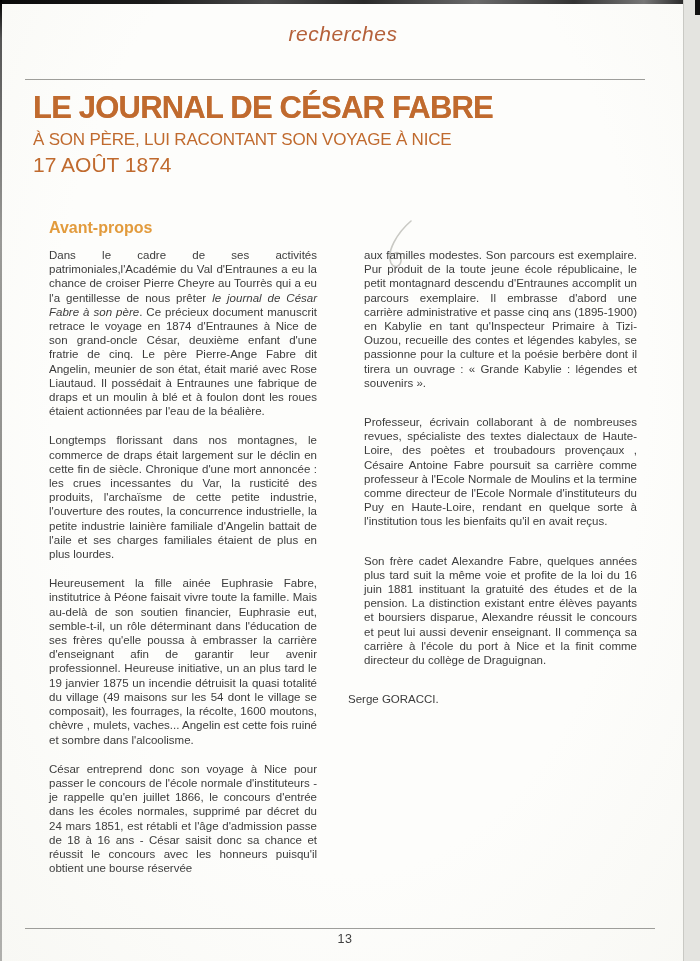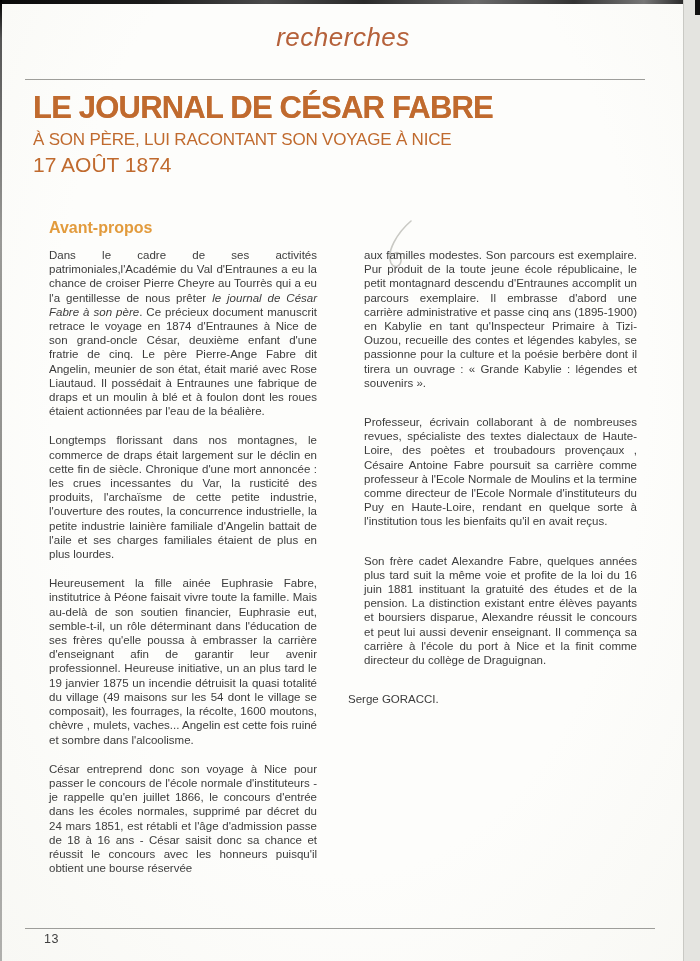--- a/index.html
+++ b/index.html
@@ -32,21 +32,21 @@
     position:absolute;top:0;right:0;width:17px;height:100%;
     background:#e4e4e0;border-left:1px solid #c9c9c4;
   }
   .scan-right-top-mark{
     position:absolute;top:0;right:0;width:5px;height:15px;background:#101010;
   }
   .pen-mark{position:absolute;left:381px;top:218px;width:42px;height:56px;}
   
   .masthead{
     position:absolute;top:22px;left:0;width:686px;text-align:center;
-    font-size:26px;font-style:italic;color:var(--header-accent);
+    font-size:21px;font-style:italic;color:var(--header-accent);
     letter-spacing:0.5px;
   }
   .rule{position:absolute;height:0;border-top:1.5px solid #8d8d8a;opacity:.85;}
   .rule-top{top:79px;left:25px;width:620px;}
   .rule-bottom{top:928px;left:25px;width:630px;border-top-width:1px;}
   
   .article-title{
     position:absolute;left:33px;top:90px;width:640px;
     font-size:31px;font-weight:bold;letter-spacing:-0.8px;
     color:var(--title-accent);
@@ -71,22 +71,22 @@
     font-size:11.5px;line-height:14.2px;color:var(--body-text);
     text-align:justify;text-justify:inter-word;
   }
   .col-left{left:33px;width:300px;}
   .col-right{left:348px;width:305px;}
   .col p{margin:0 16px 15px;}
   .col-right p{margin-bottom:25px;}
   .col em{font-style:italic;}
   .signature{font-size:11.5px;color:var(--body-text);}
   .page-number{
-    position:absolute;top:932px;left:0;width:690px;
-    font-size:12.5px;color:#3f3f3f;letter-spacing:0.5px;padding-left:44px;
+    position:absolute;top:932px;left:0;width:690px;text-align:center;
+    font-size:12.5px;color:#3f3f3f;letter-spacing:0.5px;
   }
 </style>
 </head>
 <body>
 
 <div class="page">
 
   <div class="scan-top-bar"></div>
   <div class="scan-left-edge"></div>
   <div class="scan-right-band"></div>

